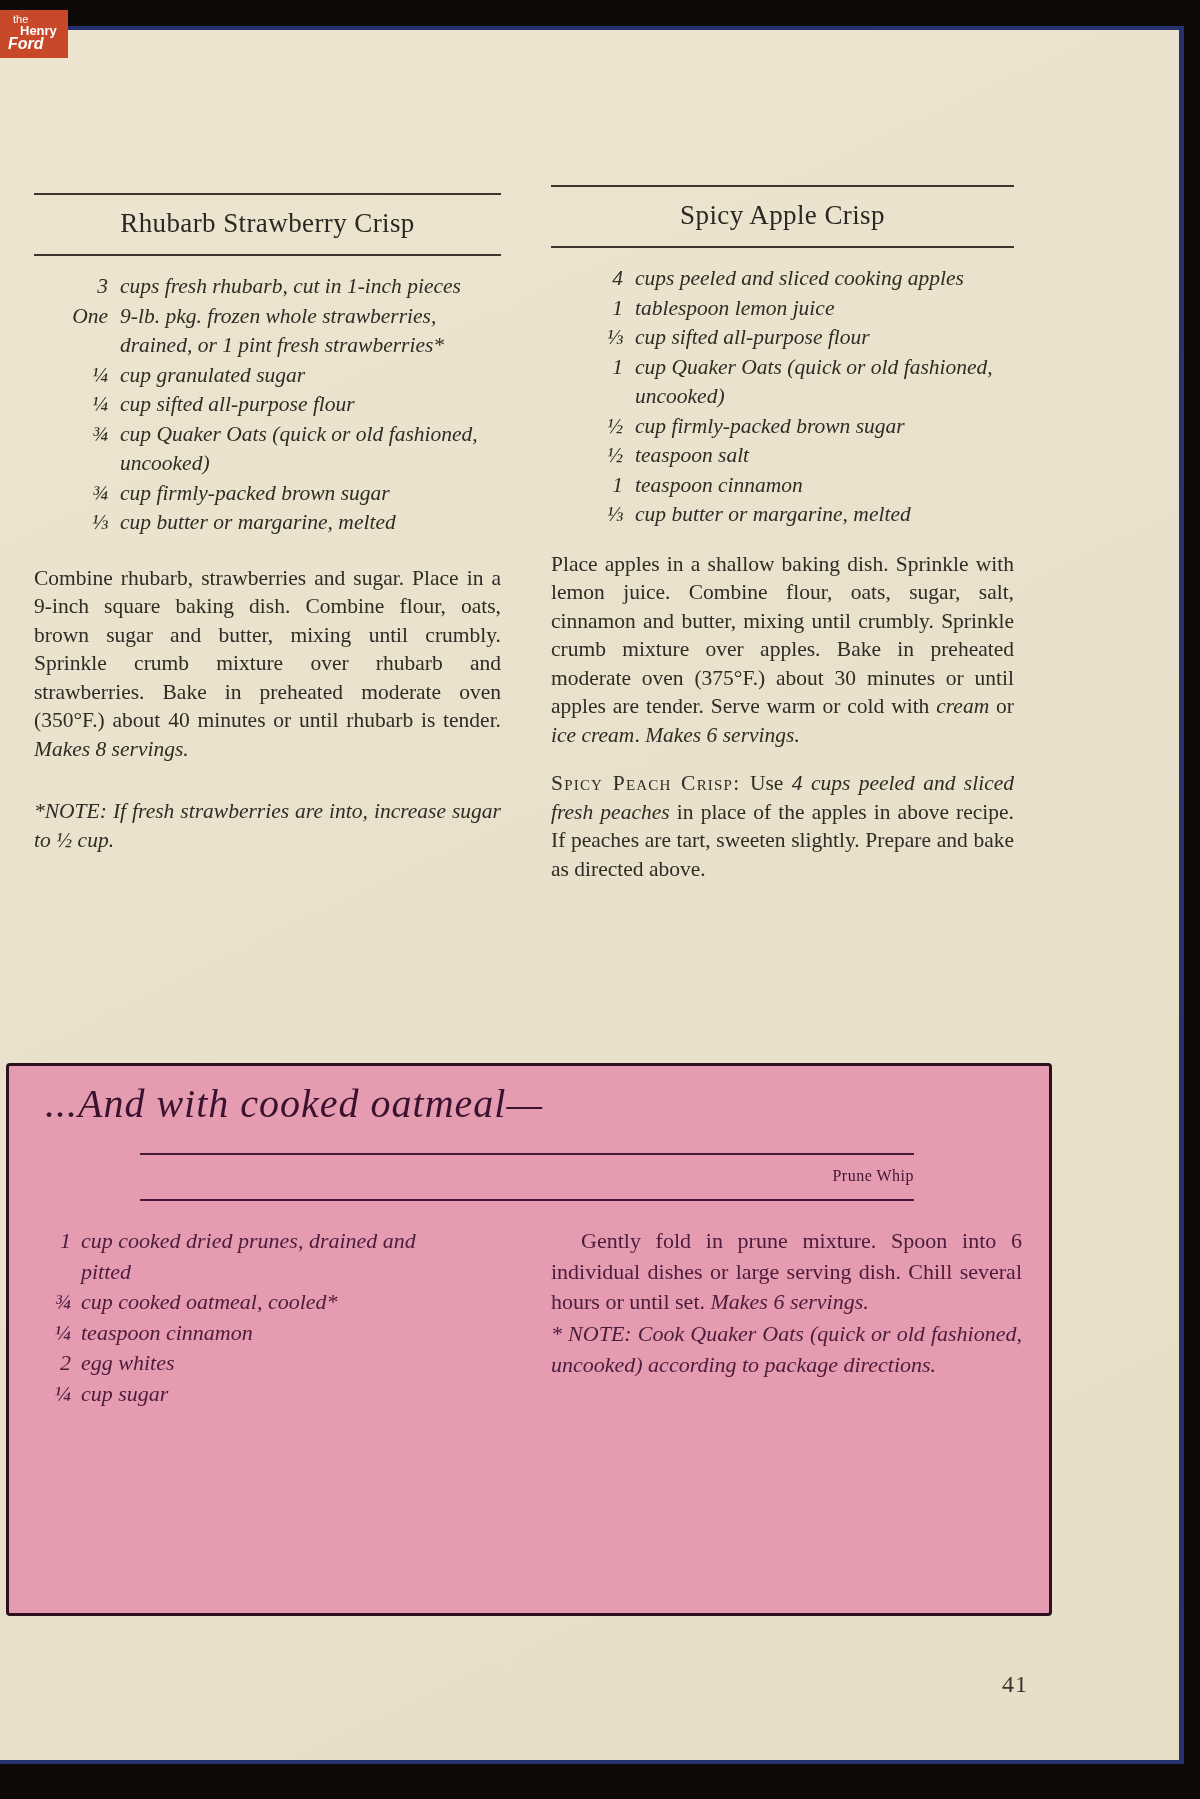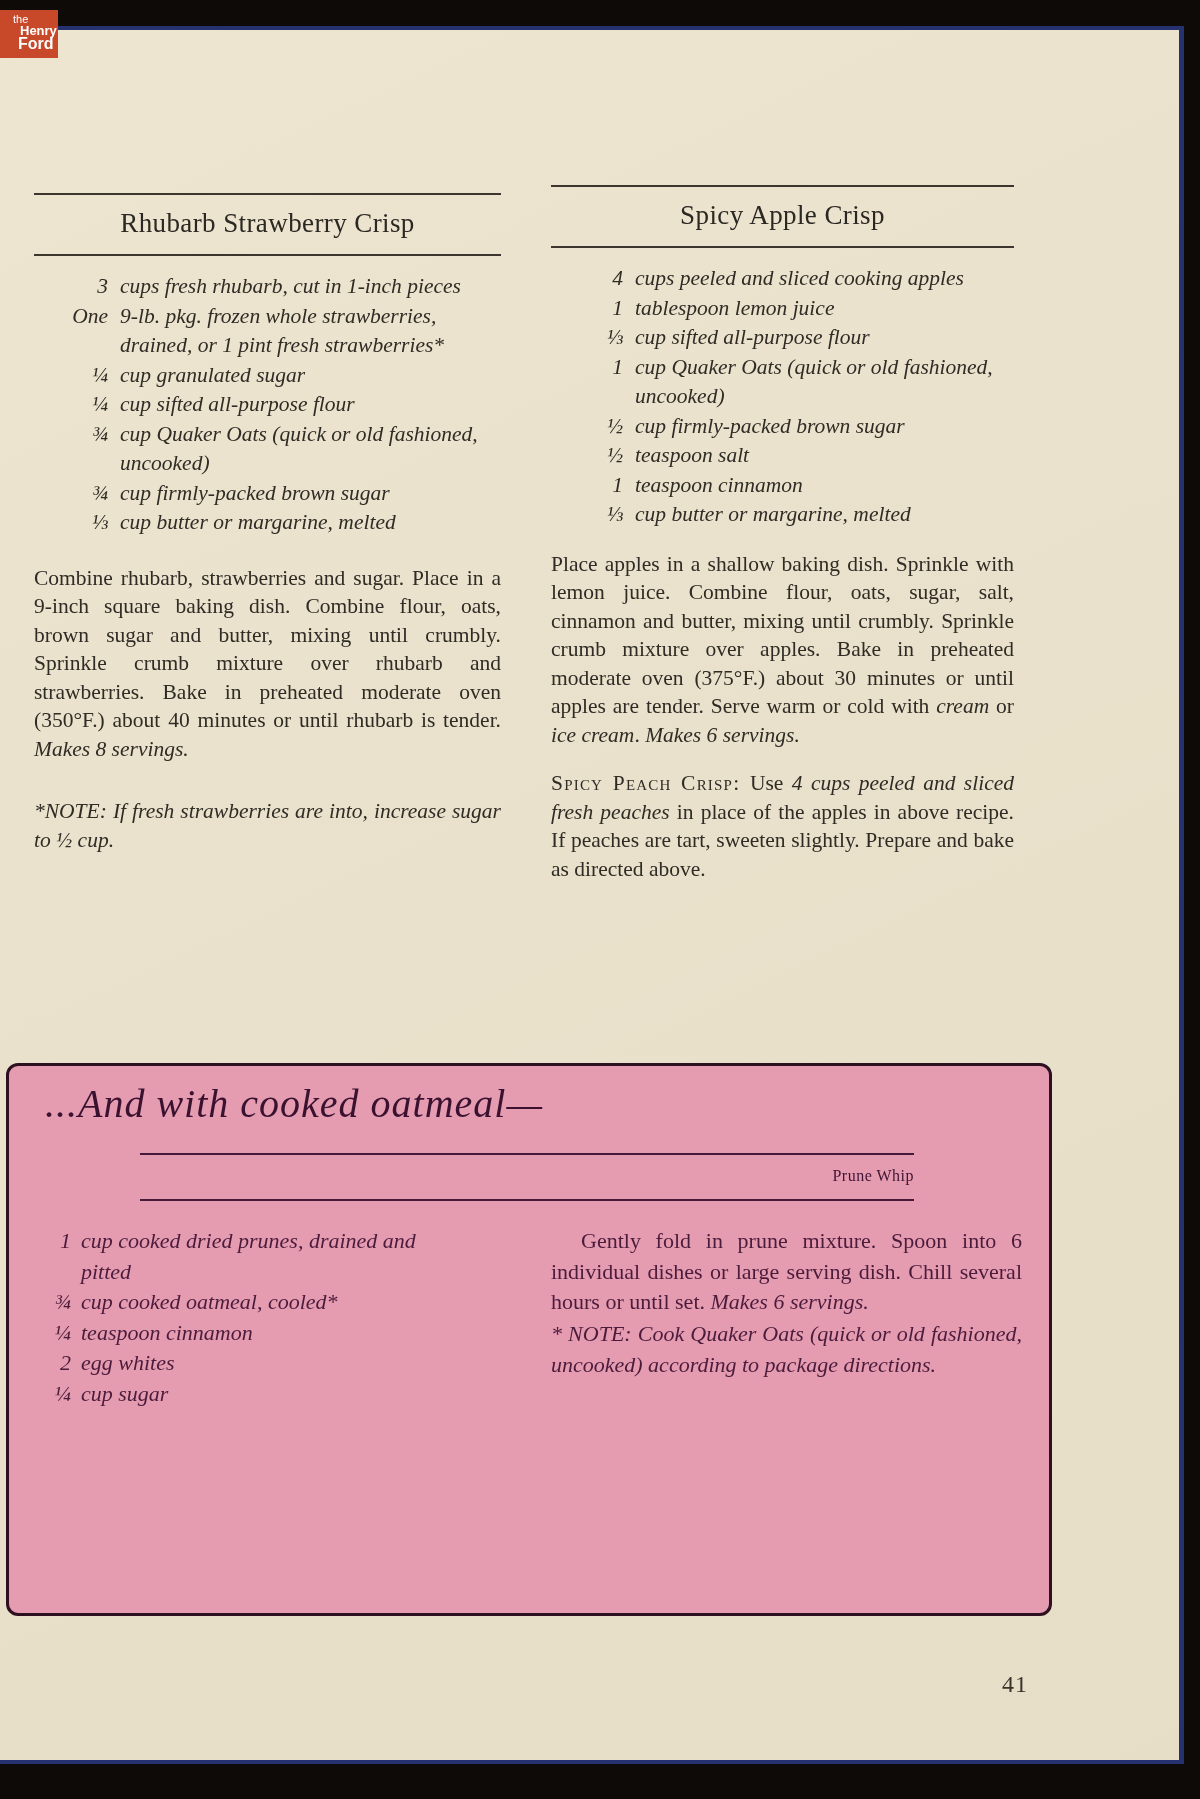--- a/index.html
+++ b/index.html
@@ -14,29 +14,29 @@
     position:absolute;left:0;top:26px;
     width:1184px;height:1738px;
     box-sizing:border-box;
     background:linear-gradient(155deg,#ede5d0 0%,#e9e1cb 45%,#e6dec6 100%);
     border-top:4px solid #26326f;
     border-right:5px solid #26326f;
     border-bottom:4px solid #26326f;
   }
   
   .logo{
-    position:absolute;left:0;top:10px;width:58px;height:48px;
+    position:absolute;left:0;top:10px;width:68px;height:48px;
     background:#c8492a;color:#ffffff;
     font-family:"Liberation Sans", sans-serif;
     z-index:5;
   }
   .logo span{position:absolute;display:block;line-height:1;}
   .logo .l1{left:13px;top:4px;font-size:11px;font-weight:400;}
   .logo .l2{left:20px;top:14px;font-size:13px;font-weight:700;}
-  .logo .l3{left:18px;top:26px;font-size:16px;font-weight:700;}
+  .logo .l3{left:8px;top:26px;font-size:16px;font-weight:700;font-style:italic;}
 
   
   .col{position:absolute;color:#2f2b25;}
   .col-left{left:34px;top:163px;width:467px;}
   .col-right{left:551px;top:155px;width:463px;}
   .recipe-title{
     margin:0;
     border-top:2px solid #3c362e;
     border-bottom:2px solid #3c362e;
     text-align:center;
@@ -57,21 +57,21 @@
   .seg-i{font-style:italic;}
   .seg-sc{font-variant:small-caps;letter-spacing:1.2px;}
 
   
   .pink-box{
     position:absolute;left:6px;top:1033px;
     width:1046px;height:553px;
     box-sizing:border-box;
     background:#e59cb1;
     border:3px solid #2e1120;
-    border-radius:12px;
+    border-radius:4px;
   }
   .banner{
     position:absolute;left:36px;top:14px;
     font-size:40px;font-style:italic;font-weight:400;
     color:#3a1230;letter-spacing:1px;
   }
   .pw-head{
     position:absolute;left:131px;top:87px;width:774px;
     border-top:2px solid #451a38;
     border-bottom:2px solid #451a38;

